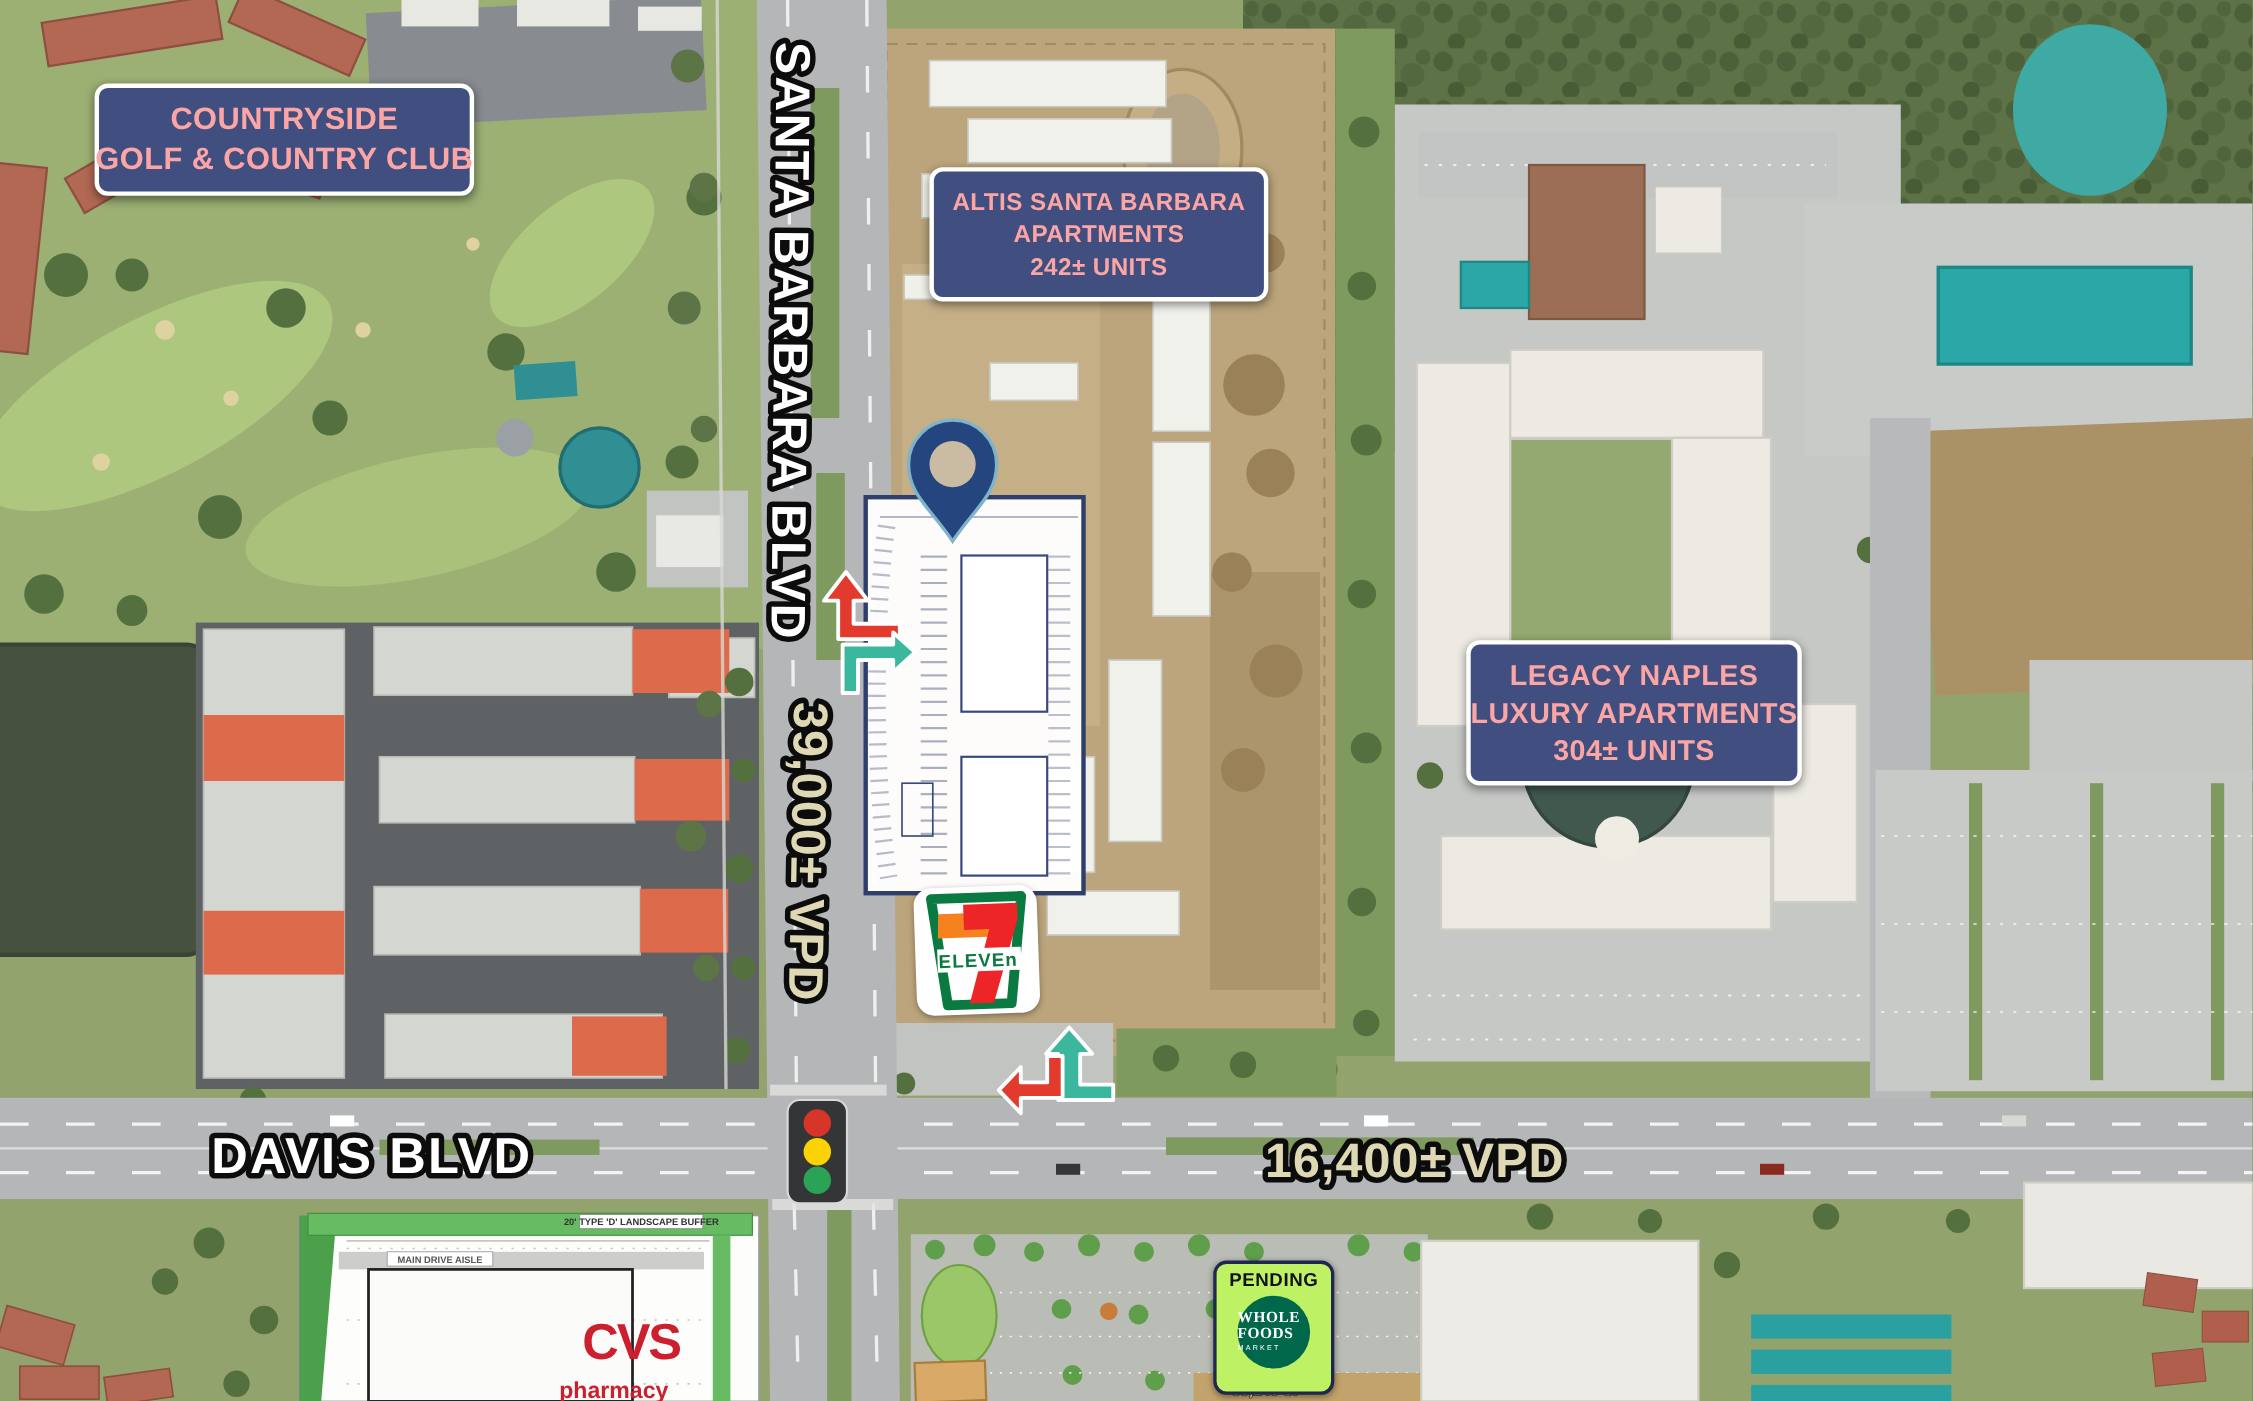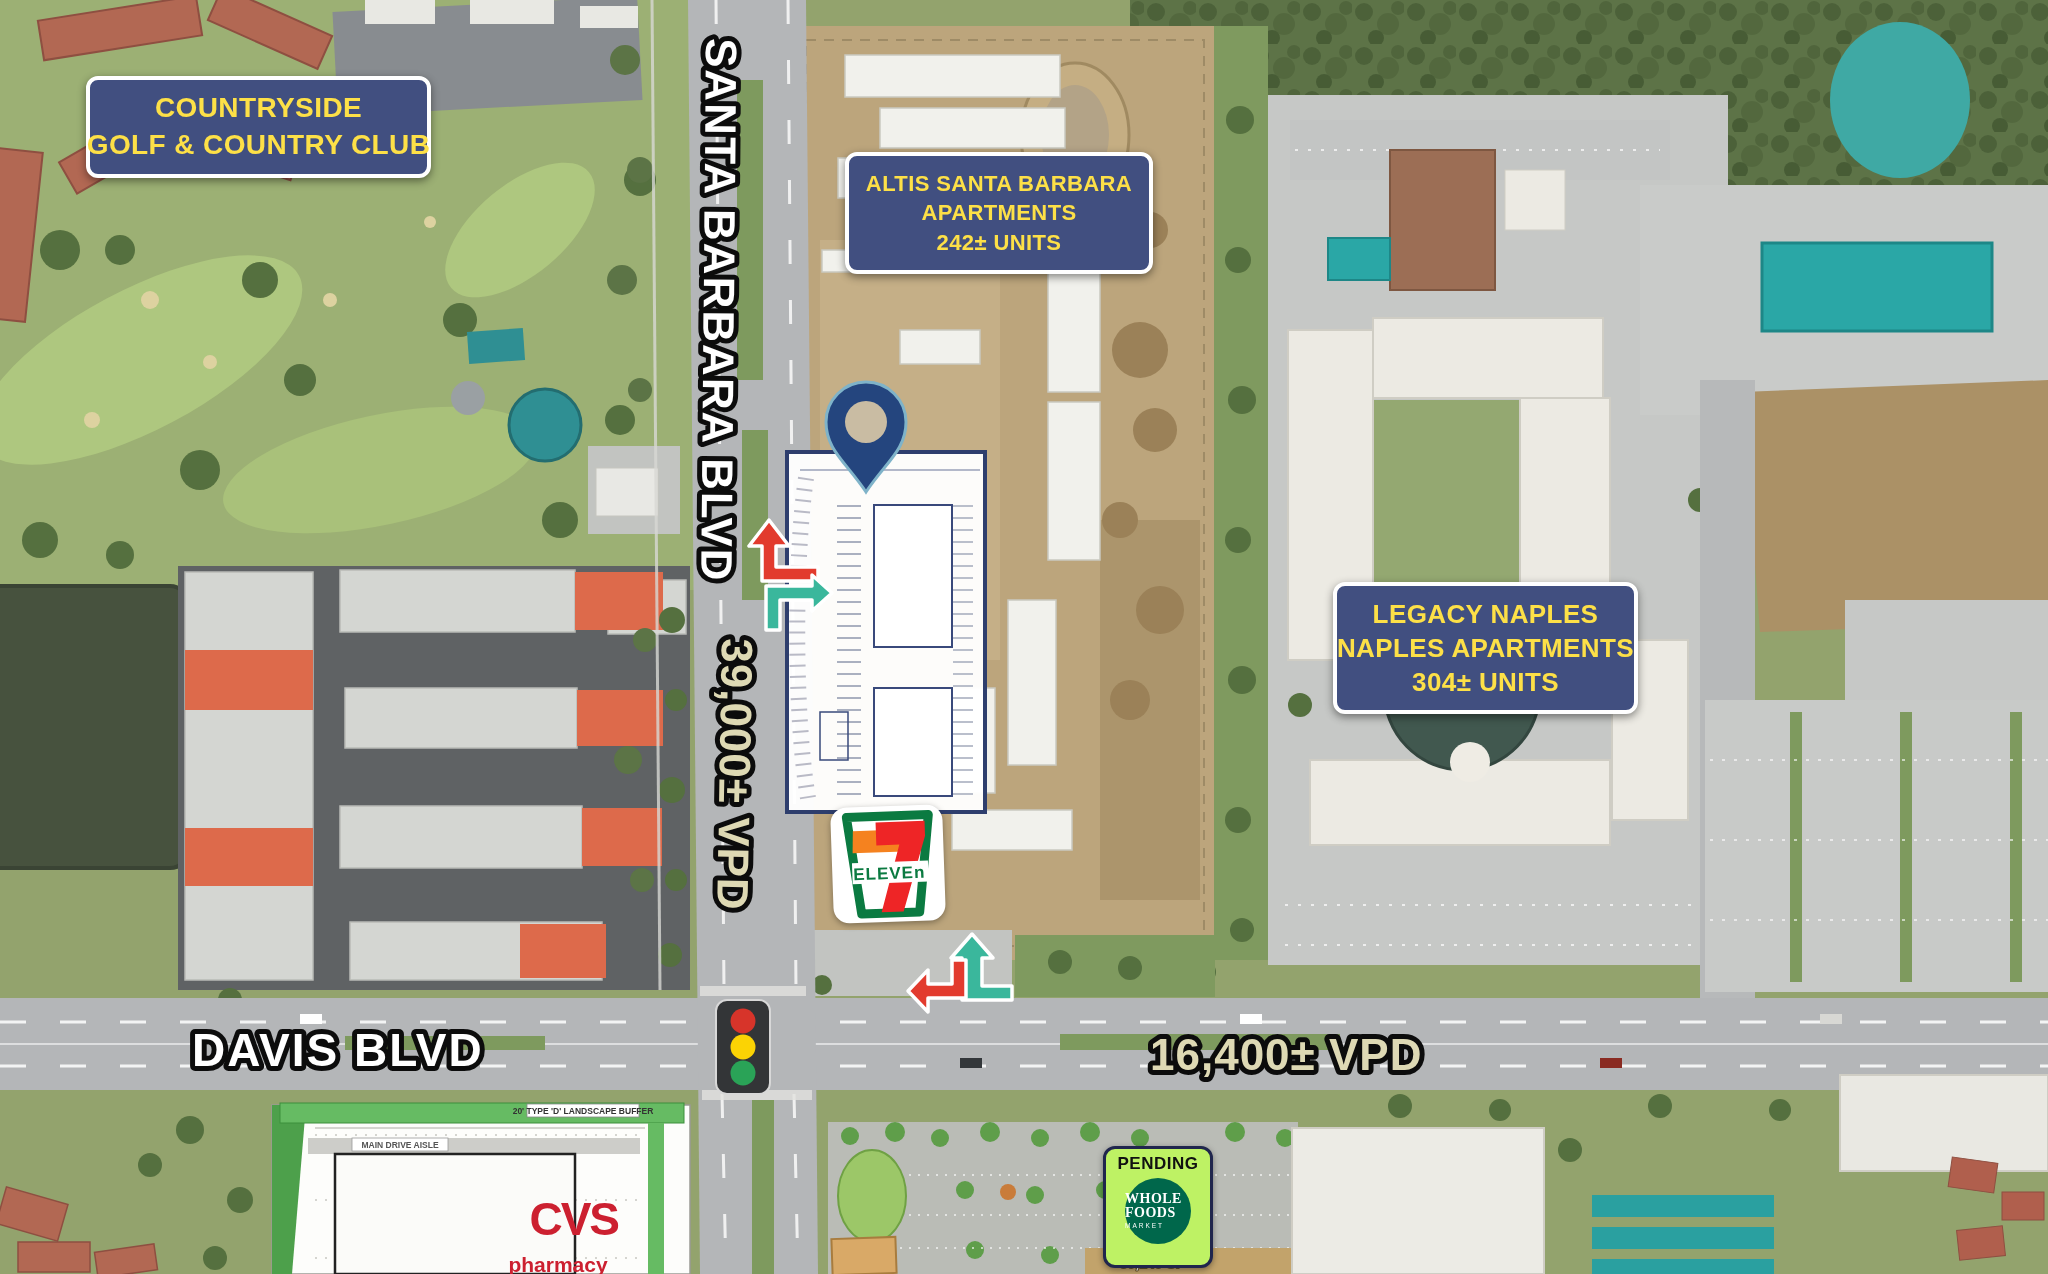--- a/index.html
+++ b/index.html
@@ -3,21 +3,21 @@
 <meta charset="utf-8">
 <style>
   html,body{margin:0;padding:0;background:#222;}
   #stage{position:relative;width:2048px;height:1274px;overflow:hidden;
          font-family:"Liberation Sans",sans-serif;background:#93a36d;}
   svg{display:block;}
   .layer{position:absolute;inset:0;}
 
   
   .sign{position:absolute;background:#414f80;border:4px solid #ffffff;border-radius:12px;
-        color:#fde047;font-weight:bold;text-align:center;display:flex;flex-direction:column;
+        color:#fca5a5;font-weight:bold;text-align:center;display:flex;flex-direction:column;
         justify-content:center;align-items:center;line-height:1.32;letter-spacing:.4px;
         box-shadow:0 3px 9px rgba(0,0,0,.45);}
   .sign span{display:block;white-space:nowrap;}
   #sign-countryside{left:86px;top:76px;width:337px;height:94px;font-size:28px;}
   #sign-altis{left:845px;top:152px;width:300px;height:114px;font-size:22px;}
   #sign-legacy{left:1333px;top:582px;width:297px;height:124px;font-size:26px;}
 
   
   #pending-card{position:absolute;left:1103px;top:1146px;width:104px;height:116px;
         background:#bef264;border:3px solid #20264d;border-radius:12px;display:flex;
@@ -426,21 +426,21 @@
   </div>
 
   <div class="sign" id="sign-altis">
     <span>ALTIS SANTA BARBARA</span>
     <span>APARTMENTS</span>
     <span>242± UNITS</span>
   </div>
 
   <div class="sign" id="sign-legacy">
     <span>LEGACY NAPLES</span>
-    <span>NAPLES APARTMENTS</span>
+    <span>LUXURY APARTMENTS</span>
     <span>304± UNITS</span>
   </div>
 
   <div id="pending-card">
     <div class="pending-word">PENDING</div>
     <div class="wf-circle">
       <span class="wf-big">WHOLE</span>
       <span class="wf-big">FOODS</span>
       <span class="wf-small">MARKET</span>
     </div>

